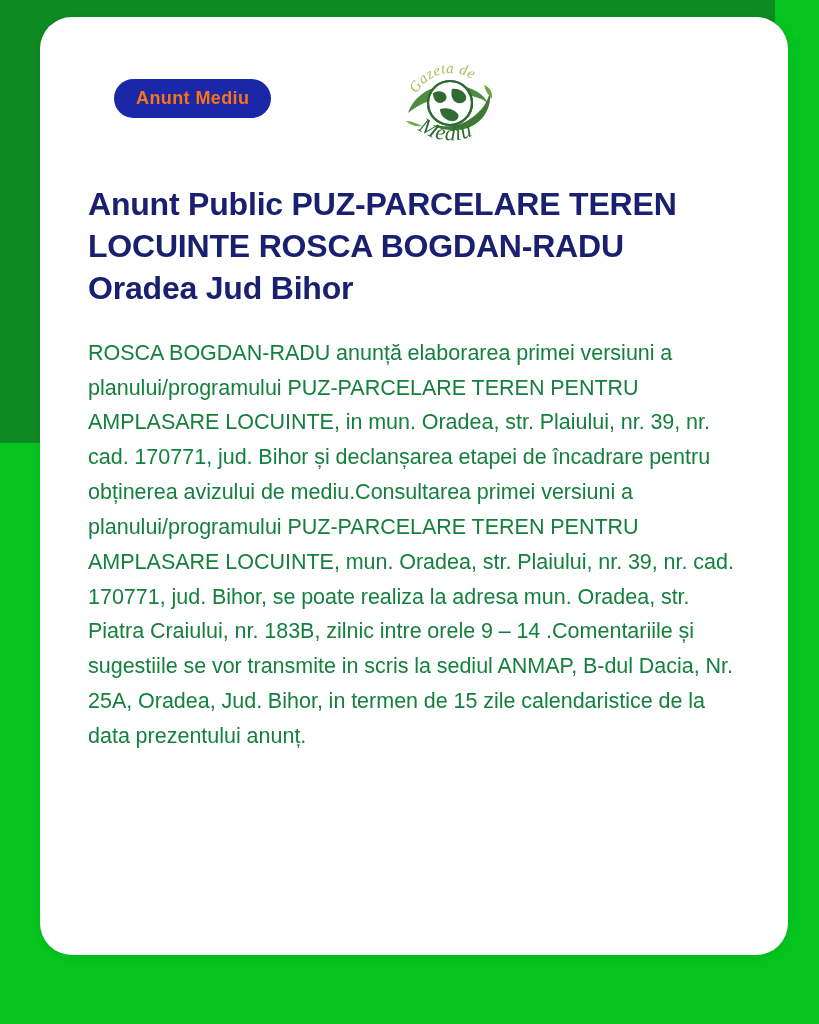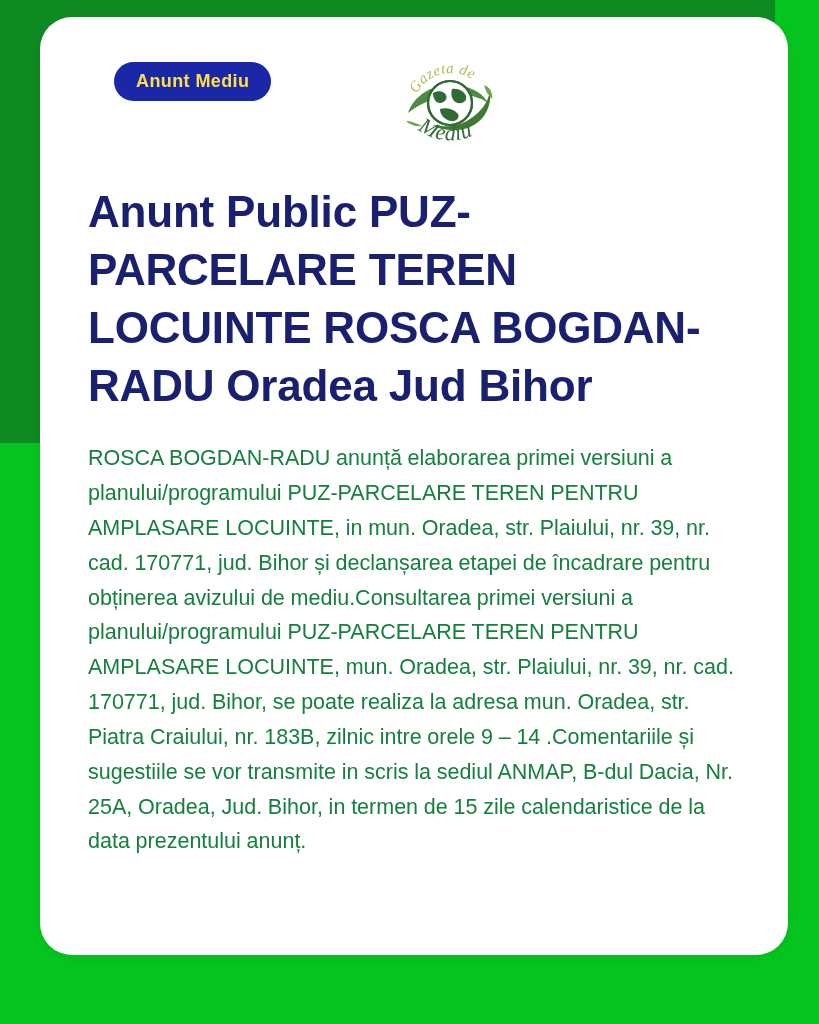--- a/index.html
+++ b/index.html
@@ -60,47 +60,47 @@
 
   
   .header-row {
     position: relative;
     height: 112px;
   }
 
   .badge {
     display: inline-block;
     background: #1a28a8;
-    color: #fde047;
+    color: #f97316;
     font-size: 18px;
     font-weight: bold;
     letter-spacing: 0.4px;
     padding: 10px 22px 11px 22px;
     border-radius: 999px;
     line-height: 1;
     position: absolute;
     left: 28px;
-    top: 19px;
+    top: 36px;
     white-space: nowrap;
   }
 
   
   .logo {
     position: absolute;
     left: 314px;
     top: 8px;
     width: 100px;
     height: 104px;
   }
   .logo svg { display: block; width: 100%; height: 100%; }
 
   
   .title {
     color: #1a2070;
-    font-size: 44px;
+    font-size: 32px;
     font-weight: bold;
     line-height: 1.32;
     letter-spacing: -0.2px;
     margin-top: 28px;
     margin-left: 2px;
     max-width: 640px;
   }
 
   
   .body-text {

